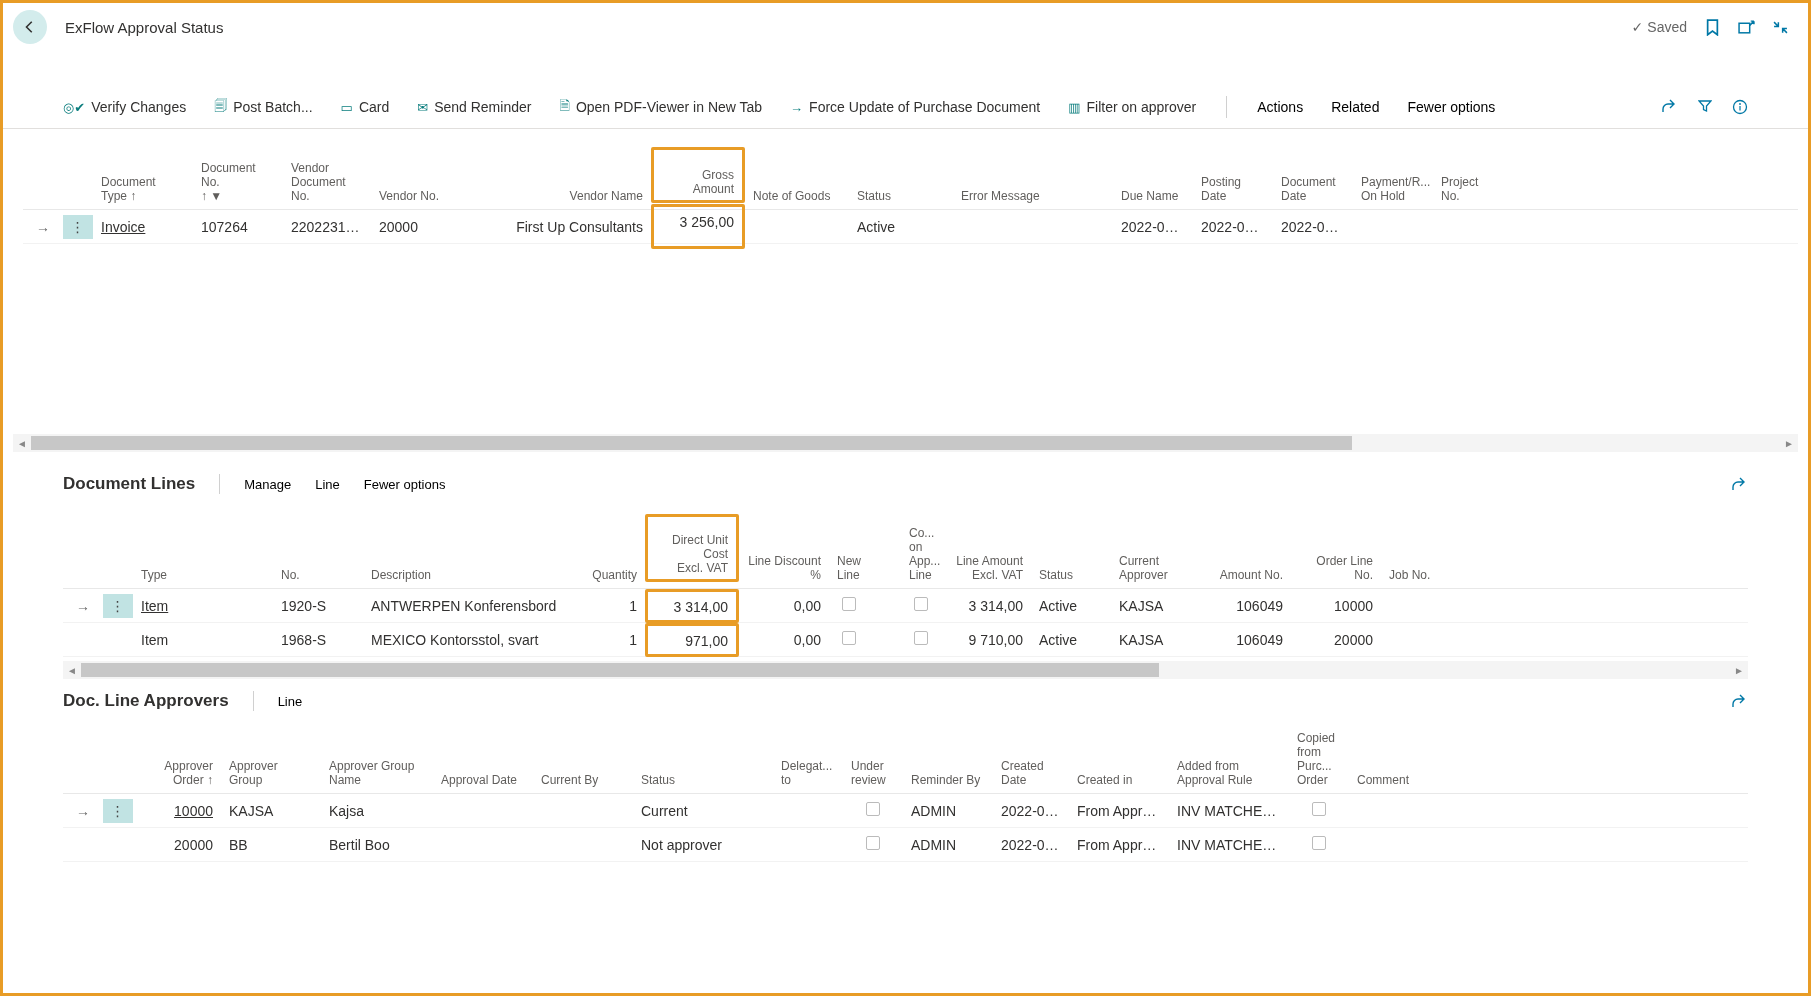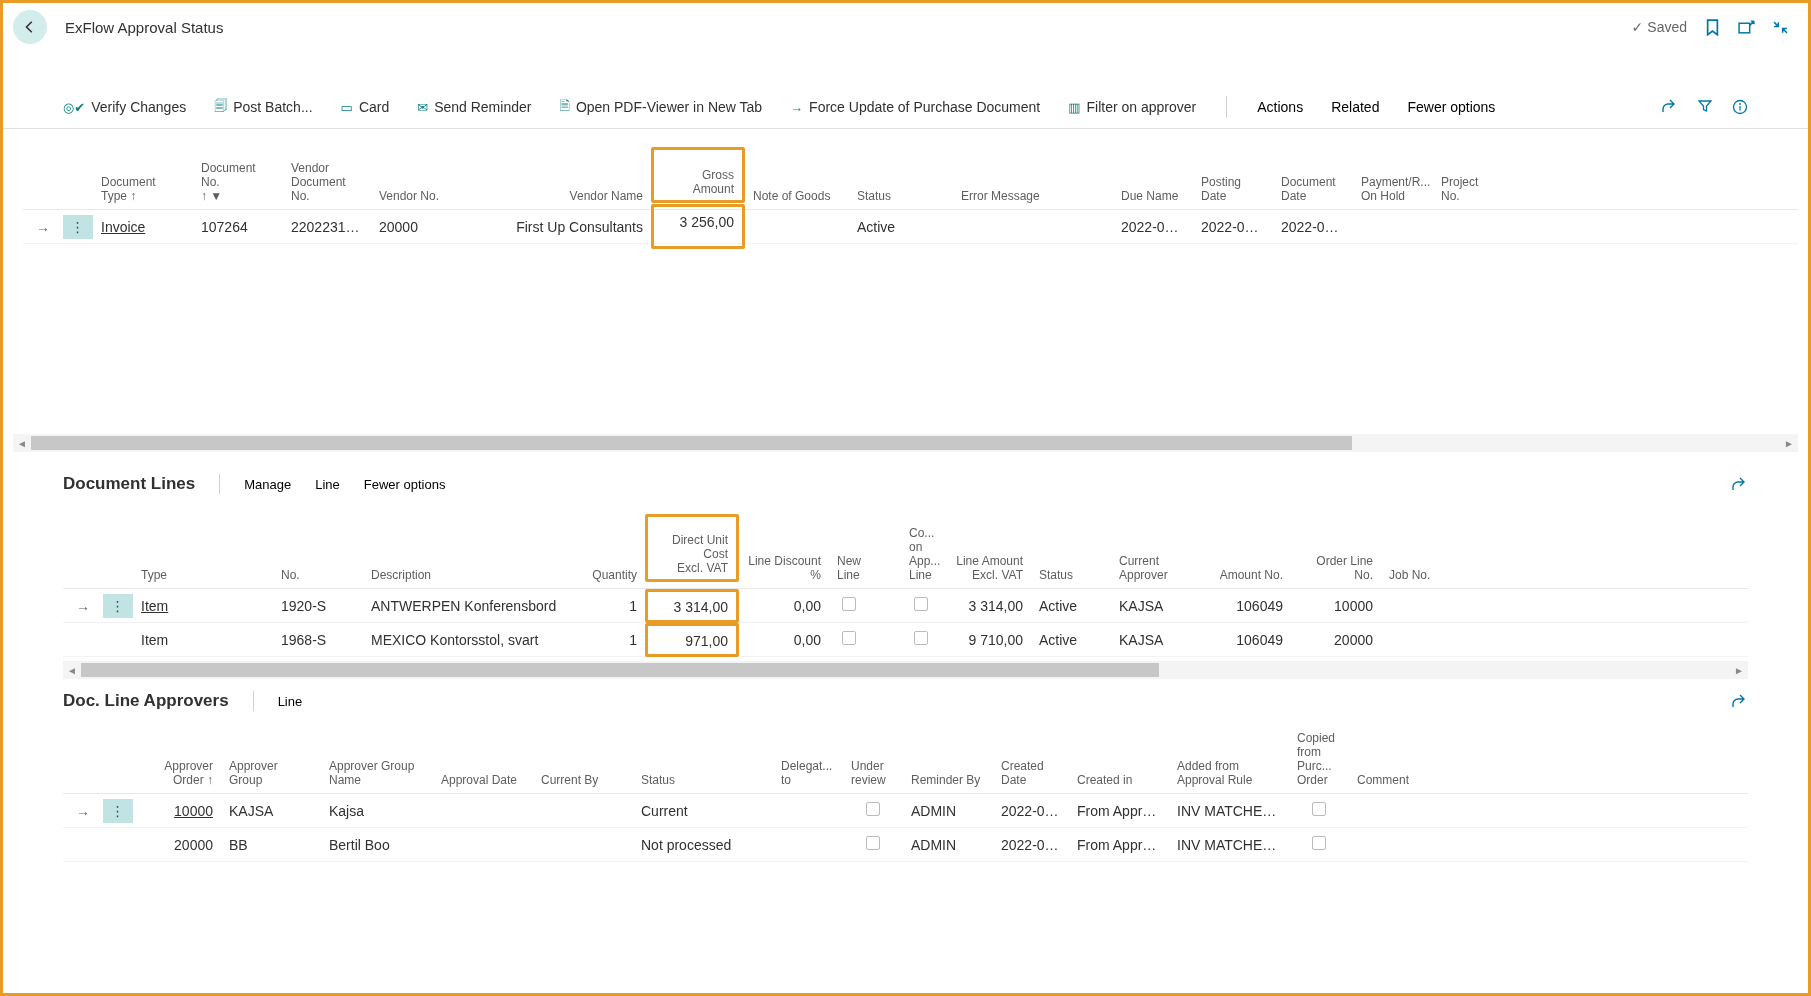--- a/index.html
+++ b/index.html
@@ -437,21 +437,21 @@
     <div class="col a-comm"></div>
   </div>
   <div class="grid-row">
     <div class="row-arrow"></div>
     <div class="menu-col"></div>
     <div class="col a-order">20000</div>
     <div class="col a-grp">BB</div>
     <div class="col a-grpname">Bertil Boo</div>
     <div class="col a-appdate"></div>
     <div class="col a-appby"></div>
-    <div class="col a-status">Not processed</div>
+    <div class="col a-status">Not approver</div>
     <div class="col a-deleg"></div>
     <div class="col a-under checkbox-cell"><span class="cb"></span></div>
     <div class="col a-created">ADMIN</div>
     <div class="col a-cdate">2022-02-...</div>
     <div class="col a-cin">From Approv...</div>
     <div class="col a-arule">INV MATCHED ...</div>
     <div class="col a-copied checkbox-cell"><span class="cb"></span></div>
     <div class="col a-comm"></div>
   </div>
 </div>

